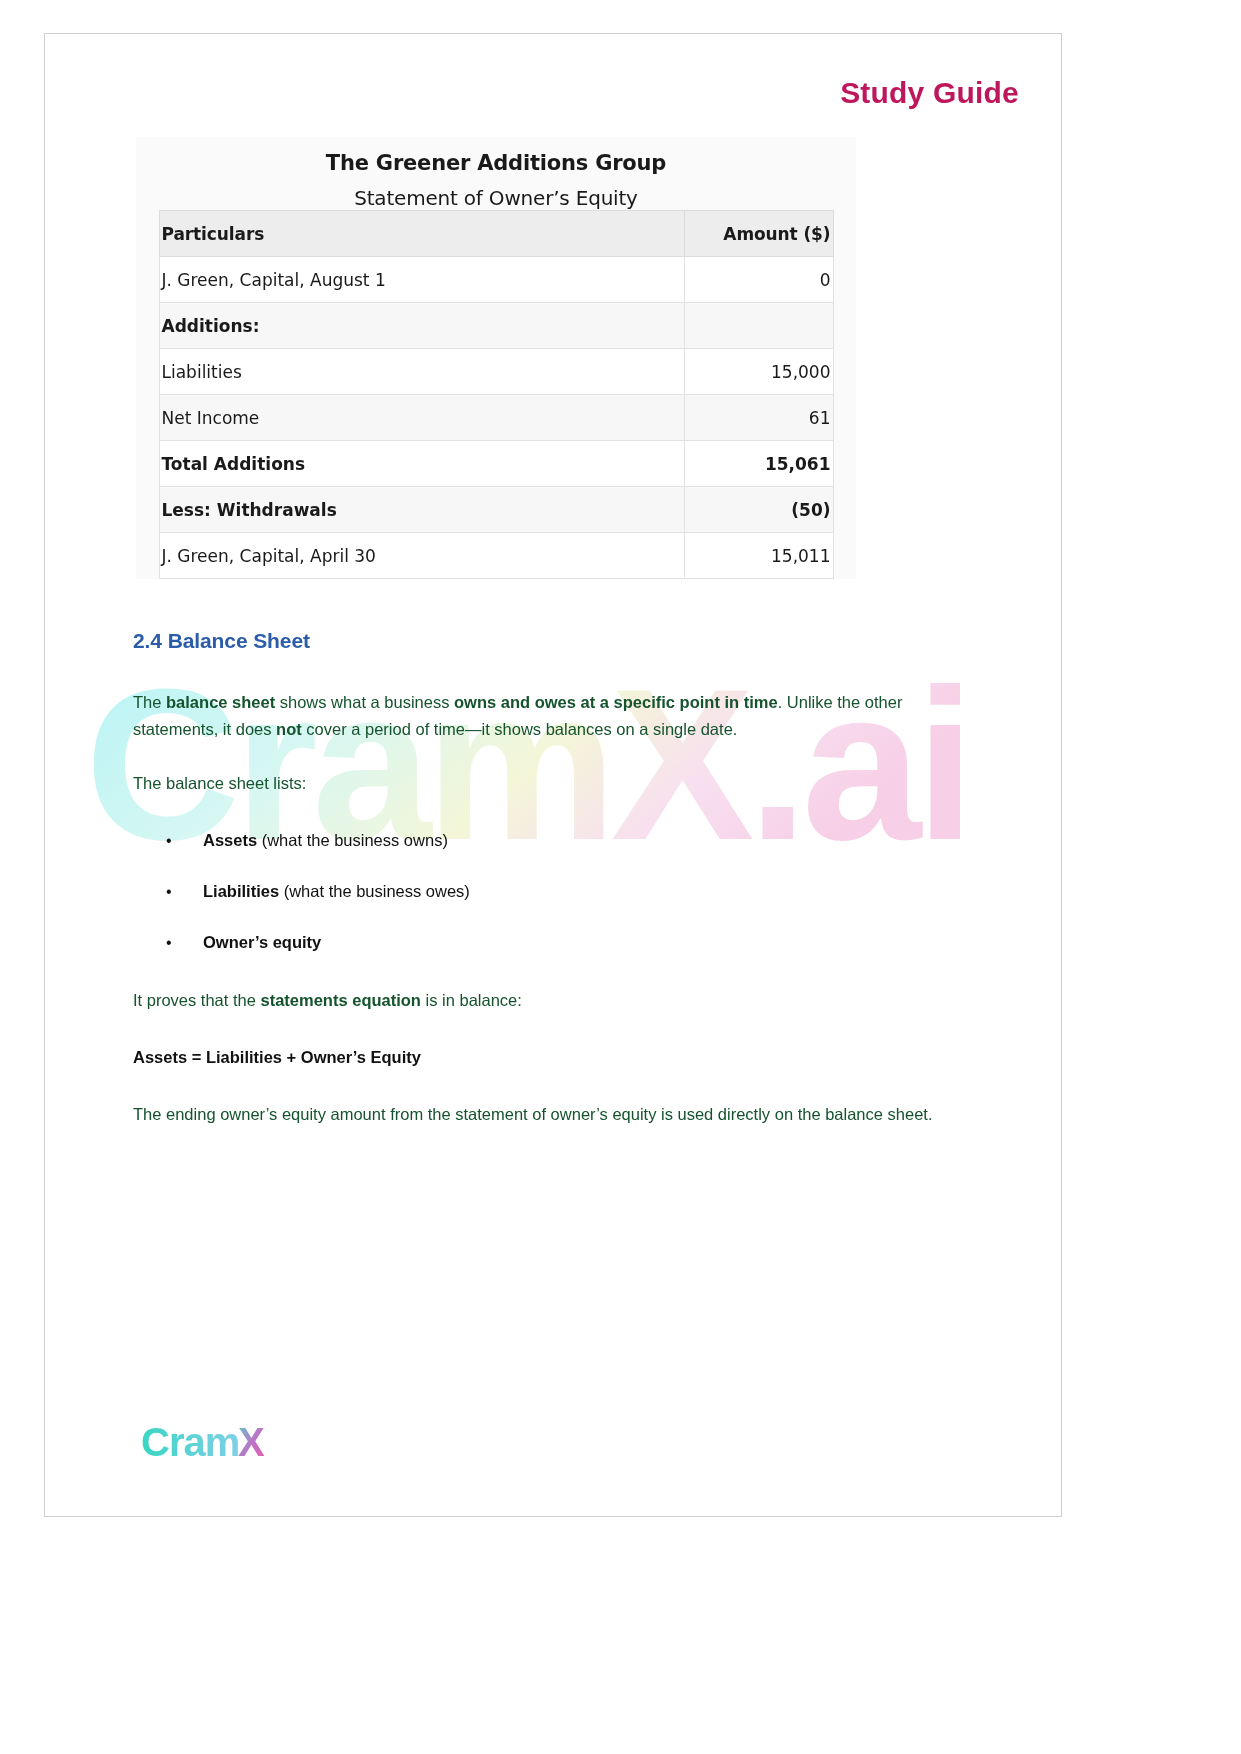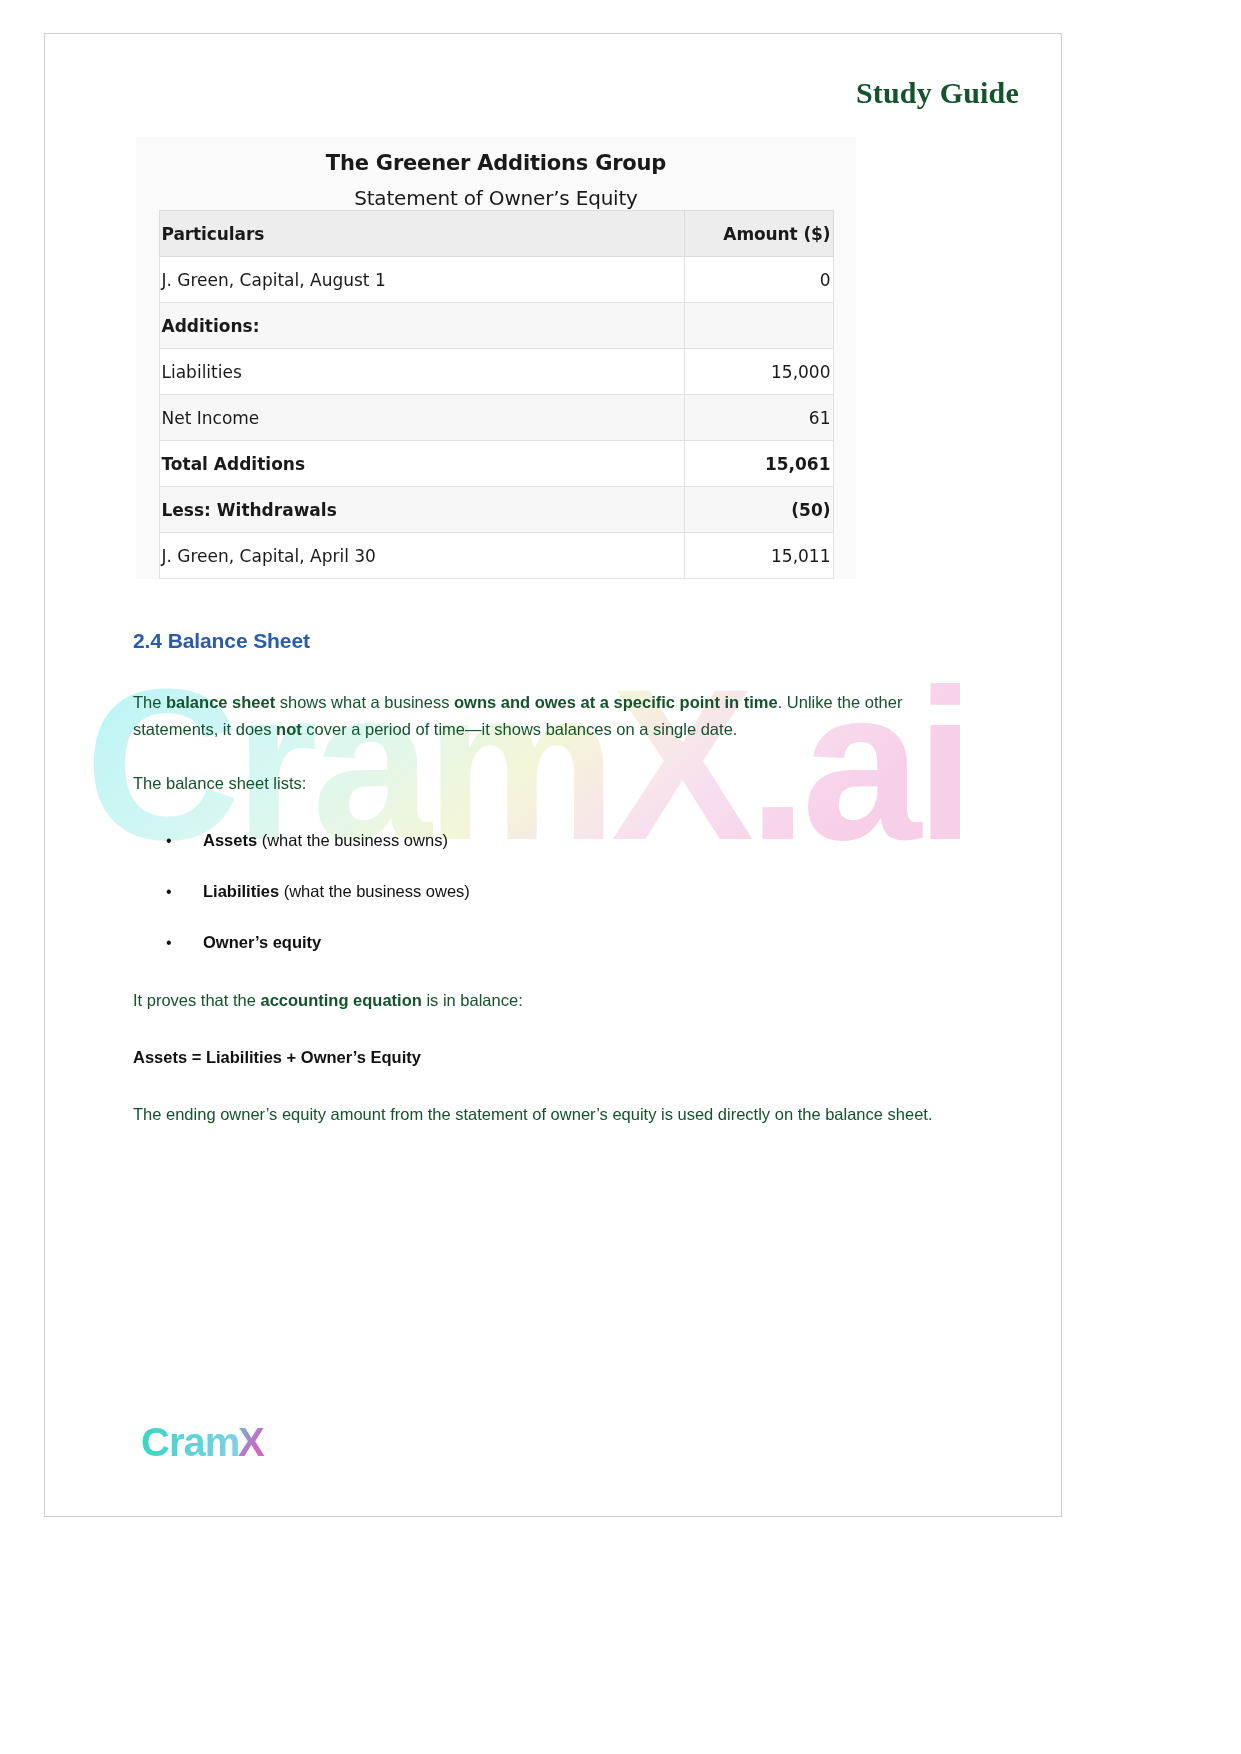--- a/index.html
+++ b/index.html
@@ -49,24 +49,23 @@
   
   .doc-header {
     position: absolute;
     right: 42px;
     top: 42px;
     z-index: 3;
   }
   .doc-header .title {
     font-size: 30px;
     font-weight: bold;
-    color: #14532d;
+    color: #be185d;
     letter-spacing: 0.2px;
     white-space: nowrap;
-    font-family: Liberation Serif, serif;
   }
 
   
   .statement-figure {
     position: absolute;
     left: 91px;
     top: 103px;
     width: 720px;
     z-index: 3;
     background: #fafafa;
@@ -274,21 +273,21 @@
       <p class="body"><span>The </span><b>balance sheet</b><span> shows what a business </span><b>owns and owes at a specific point in time</b><span>. Unlike the other statements, it does </span><b>not</b><span> cover a period of time—it shows balances on a single date.</span></p>
 
       <p class="body">The balance sheet lists:</p>
 
       <ul class="bullets">
           <li><span class="dot">•</span><b>Assets</b><span> (what the business owns)</span></li>
           <li><span class="dot">•</span><b>Liabilities</b><span> (what the business owes)</span></li>
           <li><span class="dot">•</span><b>Owner’s equity</b><span></span></li>
         </ul>
 
-      <p class="body"><span>It proves that the </span><b>accounting equation</b><span> is in balance:</span></p>
+      <p class="body"><span>It proves that the </span><b>statements equation</b><span> is in balance:</span></p>
 
       <p class="equation">Assets = Liabilities + Owner’s Equity</p>
 
       <p class="body">The ending owner’s equity amount from the statement of owner’s equity is used directly on the balance sheet.</p>
     </div>
 
     <div class="footer-logo">
       <svg width="150" height="52" viewBox="0 0 150 52" xmlns="http://www.w3.org/2000/svg" aria-hidden="true">
         <defs>
           <linearGradient id="lg1" x1="0" y1="0" x2="1" y2="0">

